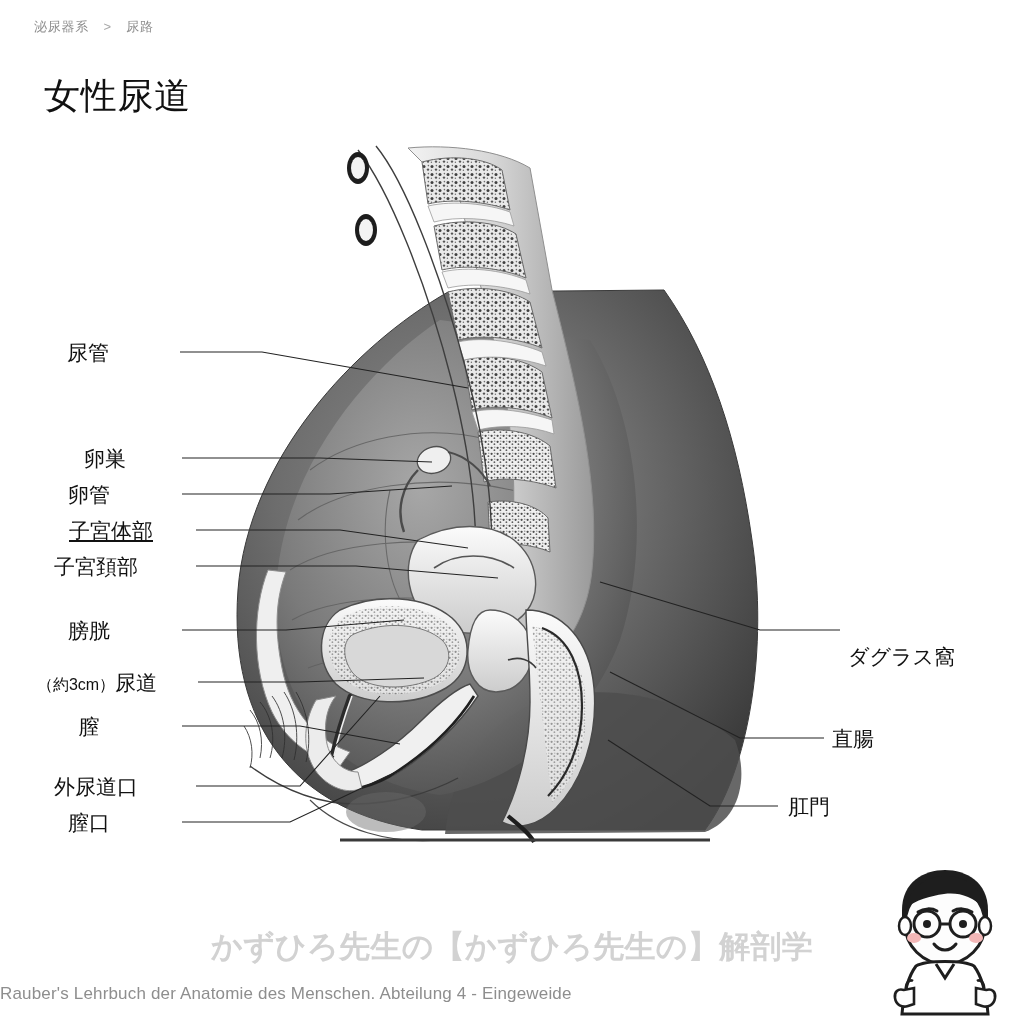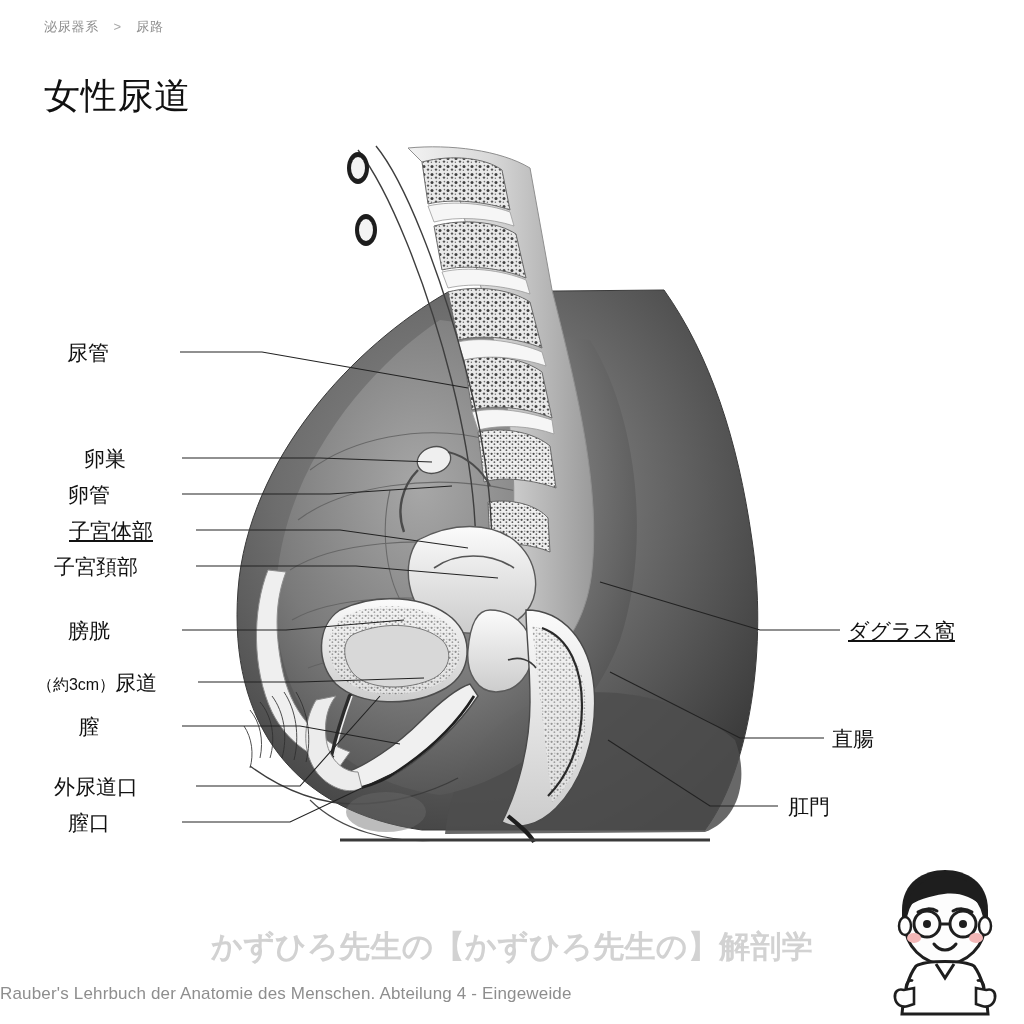--- a/index.html
+++ b/index.html
@@ -18,21 +18,21 @@
   #page {
     position: relative;
     width: 1024px;
     height: 1024px;
   }
 
   
   .breadcrumb {
     position: absolute;
     top: 18px;
-    left: 44px;
+    left: 34px;
     font-size: 13px;
     color: #8d8d8d;
     letter-spacing: 0.06em;
     white-space: nowrap;
   }
   .breadcrumb .sep {
     margin: 0 10px;
     color: #a8a8a8;
   }
 
@@ -331,21 +331,21 @@
     <div class="label right-align" style="left:0px; top:542px; width:194px;">
       <span class="small">（約3cm）</span><span>尿道</span>
     </div>
 
     <div class="label right-align" style="left:0px; top:586px; width:178px;">膣</div>
 
     <div class="label right-align" style="left:0px; top:646px; width:192px;">外尿道口</div>
 
     <div class="label right-align" style="left:0px; top:682px; width:178px;">膣口</div>
 
-    <div class="label" style="left:848px; top:490px;text-decoration:underline;">ダグラス窩</div>
+    <div class="label" style="left:848px; top:516px;">ダグラス窩</div>
 
     <div class="label" style="left:832px; top:598px;">直腸</div>
 
     <div class="label" style="left:788px; top:666px;">肛門</div>
   </div>
 
   <div class="footer">
     <div class="brand-line">かずひろ先生の【かずひろ先生の】解剖学</div>
     <div class="source-line">Rauber's Lehrbuch der Anatomie des Menschen. Abteilung 4 - Eingeweide</div>
 

